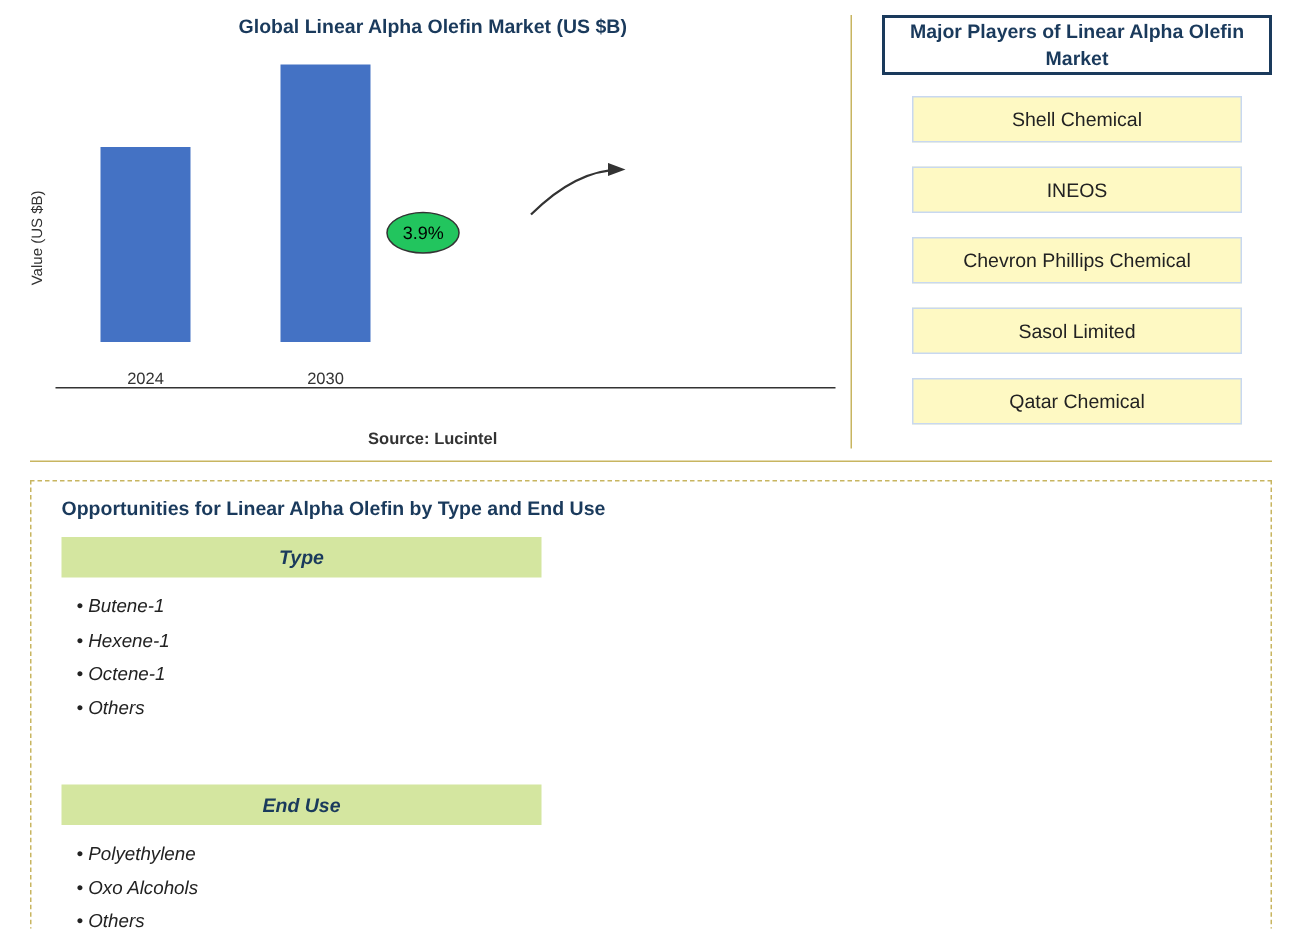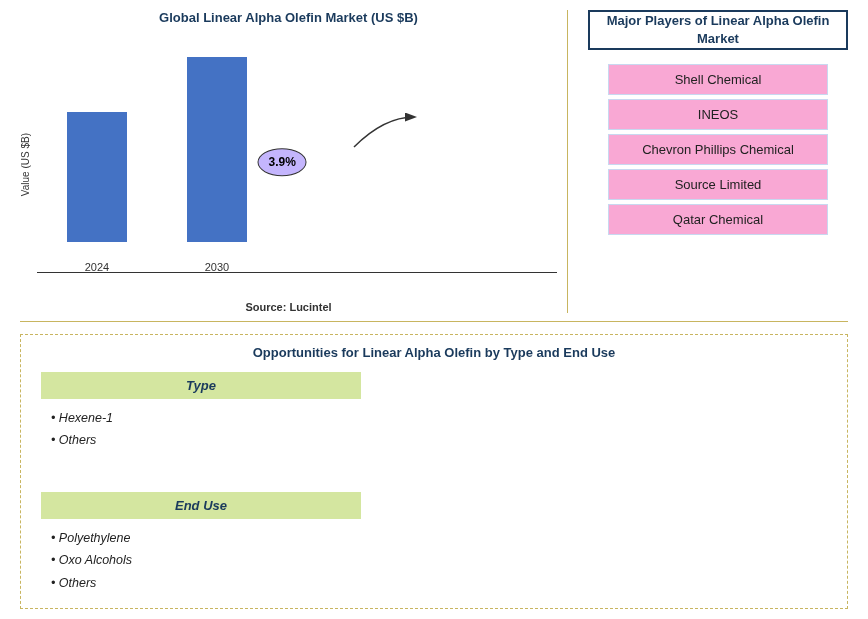--- a/index.html
+++ b/index.html
@@ -114,22 +114,22 @@
     
     .cagr-bubble {
       position: absolute;
       top: 50%;
       left: 50%;
       transform: translate(-80%, -60%);
       border: 1.5px solid #333;
       border-radius: 50%;
       padding: 6px 10px;
       font-size: 12px;
-      font-weight: bold;
-      background: #c4b5fd;
+      font-weight: normal;
+      background: #22c55e;
       white-space: nowrap;
     }
 
     .cagr-arrow {
       position: absolute;
       top: 30%;
       left: 60%;
       width: 70px;
       height: 40px;
     }
@@ -162,36 +162,35 @@
       line-height: 1.4;
     }
 
     .player-item {
       border: 1px solid #c8d8f0;
       width: 220px;
       padding: 7px 10px;
       text-align: center;
       font-size: 13px;
       color: #222;
-      margin-bottom: 4px;
-      background: #f9a8d4;
+      margin-bottom: 16px;
+      background: #fef9c3;
     }
 
     
     .bottom-section {
       margin-top: 12px;
       border: 1.5px dashed #c8b560;
       padding: 10px 20px 14px 20px;
     }
 
     .opportunities-title {
       font-size: 13px;
       font-weight: bold;
       color: #1a3a5c;
-      text-align: center;
       margin-bottom: 12px;
     }
 
     .opportunities-grid {
       display: flex;
       flex-direction: column;
       gap: 40px;
       justify-content: center;
       font-style: italic;
     }
@@ -268,35 +267,37 @@
 
       <div class="source-text">Source: Lucintel</div>
     </div>
 
     <div class="players-section">
       <div class="players-title">Major Players of Linear Alpha Olefin Market</div>
 
       <div class="player-item">Shell Chemical</div>
       <div class="player-item">INEOS</div>
       <div class="player-item">Chevron Phillips Chemical</div>
-      <div class="player-item">Source Limited</div>
+      <div class="player-item">Sasol Limited</div>
       <div class="player-item">Qatar Chemical</div>
     </div>
 
   </div>
 
   <div class="bottom-section">
     <div class="opportunities-title">Opportunities for Linear Alpha Olefin by Type and End Use</div>
 
     <div class="opportunities-grid">
 
       <div class="opp-column">
         <div class="opp-header">Type</div>
         <div class="opp-items">
+          <div class="opp-item">Butene-1</div>
           <div class="opp-item">Hexene-1</div>
+          <div class="opp-item">Octene-1</div>
           <div class="opp-item">Others</div>
         </div>
       </div>
 
       <div class="opp-column">
         <div class="opp-header">End Use</div>
         <div class="opp-items">
           <div class="opp-item">Polyethylene</div>
           <div class="opp-item">Oxo Alcohols</div>
           <div class="opp-item">Others</div>

